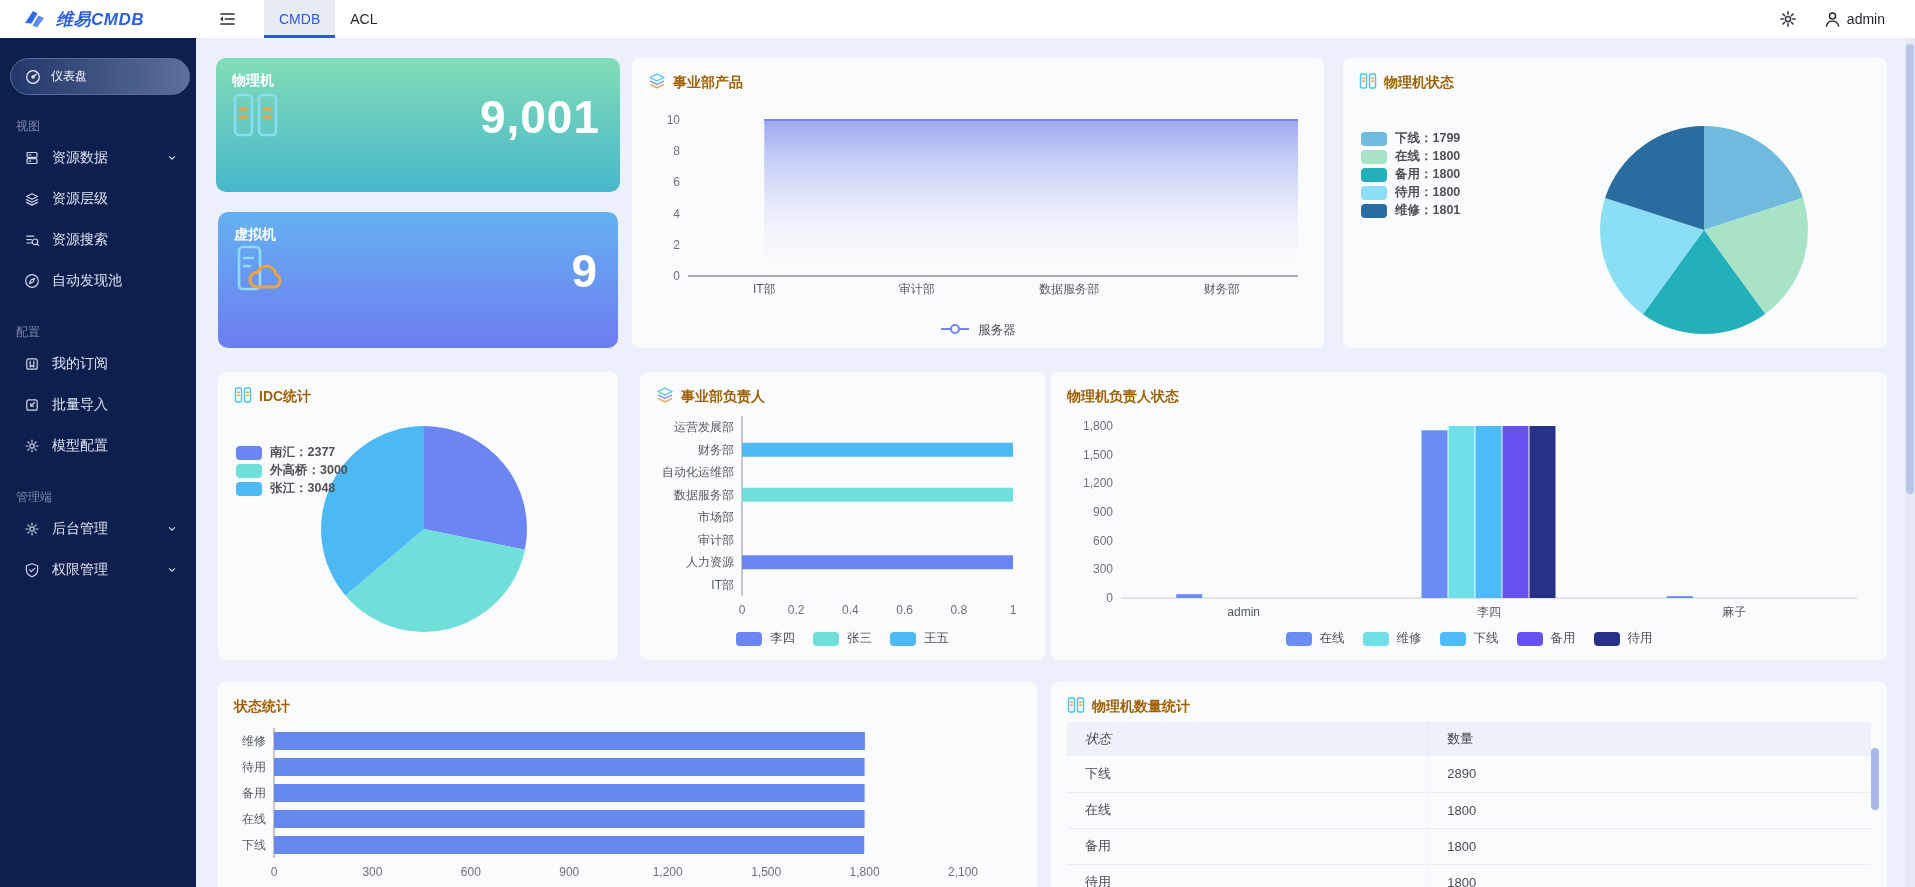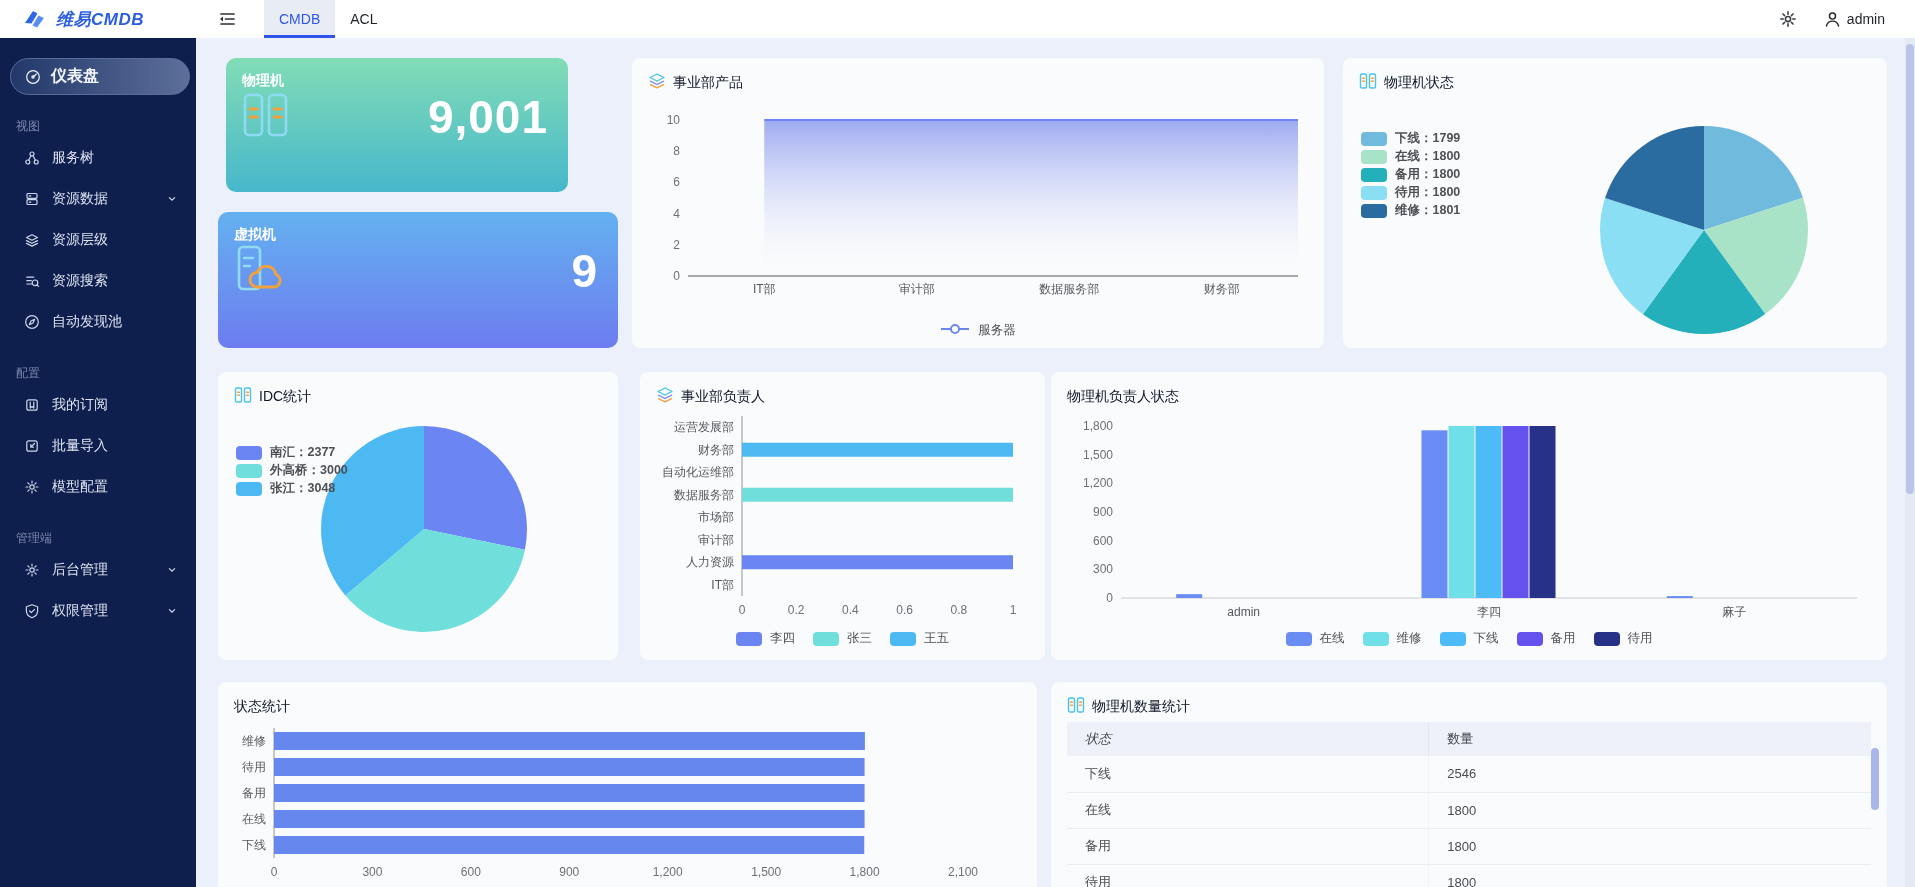--- a/index.html
+++ b/index.html
@@ -18,42 +18,42 @@
   .tab.active::after { content:""; position:absolute; left:0; right:0; bottom:0; height:3px; background:#2f54eb; }
   .topbar-right { margin-left:auto; display:flex; align-items:center; gap:26px; padding-right:30px; }
   .user { display:flex; align-items:center; gap:5px; font-size:14px; color:#1f2329; cursor:pointer; }
   .iconbtn { display:flex; align-items:center; cursor:pointer; }
 
   
   .sidebar { position:absolute; left:0; top:38px; width:196px; height:849px; background:#0f1f4d; overflow:hidden; }
   .side-pill { margin:20px 6px 0 10px; height:37px; border-radius:19px;
     background:linear-gradient(90deg,#22386a 0%,#5d6f9a 100%); border:1px solid #5a6c99;
     display:flex; align-items:center; padding-left:14px; gap:10px; cursor:pointer; }
-  .side-pill .lbl { color:#f2f5fd; font-size:16px; font-weight:bold; }
+  .side-pill .lbl { color:#f2f5fd; font-size:12px; font-weight:normal; }
   .side-section { margin:20px 0 0 16px; height:22px; line-height:22px; font-size:12px; color:#7b86ab; }
   .side-item { height:41px; display:flex; align-items:center; padding-left:24px; gap:12px; cursor:pointer; }
   .side-item .lbl { color:#dde3f3; font-size:14px; }
   .side-item .chev { margin-left:auto; margin-right:18px; display:flex; }
   .sicon { display:flex; width:16px; height:16px; }
 
   
   .main { position:absolute; left:196px; top:38px; width:1719px; height:849px; background:#ecf0fa; }
   .card { position:absolute; background:#fafbfc; border-radius:8px; padding:14px 16px; }
   .card-title { display:flex; align-items:center; gap:7px; height:22px; margin-bottom:4px; }
-  .card-title .ttext { font-size:14px; font-weight:normal; color:#0f172a; }
+  .card-title .ttext { font-size:14px; font-weight:bold; color:#a16207; }
   .chart-host { position:relative; }
 
   
   .stat-card { position:absolute; border-radius:10px; padding:14px 20px 14px 16px; color:#fff; overflow:hidden; cursor:pointer; }
   .stat-title { font-size:14px; font-weight:bold; }
   .stat-row { display:flex; align-items:center; }
   .stat-value { margin-left:auto; font-size:46px; font-weight:bold; letter-spacing:1px; }
 
   
-  .pos-physical  { left:30px;  top:20px;  width:342px; height:134px; }
+  .pos-physical  { left:20px;  top:20px;  width:404px; height:134px; }
   .pos-virtual   { left:22px;  top:174px; width:400px; height:136px; }
   .pos-dept-product    { left:436px;  top:20px;  width:692px; height:290px; }
   .pos-physical-status { left:1147px; top:20px;  width:544px; height:290px; }
   .pos-idc             { left:22px;  top:334px; width:400px; height:288px; }
   .pos-dept-owner      { left:436px; top:334px; width:405px; height:288px;margin-left:8px; }
   .pos-owner-status    { left:855px; top:334px; width:836px; height:288px; }
   .pos-status-stats    { left:22px;  top:644px; width:819px; height:280px; }
   .pos-count-table     { left:855px; top:644px; width:836px; height:280px; }
 
   
@@ -119,31 +119,20 @@
       <span class="sicon">
         <svg width="16" height="16" viewBox="0 0 16 16" fill="none" stroke="#f2f5fd" stroke-width="1.2" stroke-linecap="round" stroke-linejoin="round">
           <circle cx="8" cy="8" r="6.3"></circle>
           <path d="M8 8 L11.2 5.2"></path>
           <circle cx="8" cy="8" r="1.1"></circle>
         </svg>
       </span>
       <span class="lbl">仪表盘</span>
     </div>
     <div class="side-section">视图</div>
-    <div class="side-item">
-      <span class="sicon">
-        <svg width="16" height="16" viewBox="0 0 16 16" fill="none" stroke="#ccd5ec" stroke-width="1.2" stroke-linecap="round" stroke-linejoin="round">
-          <circle cx="8" cy="4" r="2"></circle>
-          <circle cx="3.8" cy="12" r="2"></circle>
-          <circle cx="12.2" cy="12" r="2"></circle>
-          <path d="M7 5.7 L4.6 10.3 M9 5.7 L11.4 10.3"></path>
-        </svg>
-      </span>
-      <span class="lbl">服务树</span>
-    </div>
     <div class="side-item">
       <span class="sicon">
         <svg width="16" height="16" viewBox="0 0 16 16" fill="none" stroke="#ccd5ec" stroke-width="1.2" stroke-linecap="round" stroke-linejoin="round">
           <rect x="3" y="2.5" width="10" height="4.8" rx="1"></rect>
           <rect x="3" y="8.7" width="10" height="4.8" rx="1"></rect>
           <path d="M5.2 4.9h1.6M5.2 11.1h1.6"></path>
         </svg>
       </span>
       <span class="lbl">资源数据</span>
       <span class="chev">
@@ -505,21 +494,21 @@
         <table class="tbl">
           <thead>
             <tr>
               <th style="width: 45%; font-style: italic;">状态</th>
               <th style="width: 55%;">数量</th>
             </tr>
           </thead>
           <tbody>
             <tr>
               <td>下线</td>
-              <td>2546</td>
+              <td>2890</td>
             </tr>
             <tr>
               <td>在线</td>
               <td>1800</td>
             </tr>
             <tr>
               <td>备用</td>
               <td>1800</td>
             </tr>
             <tr>

